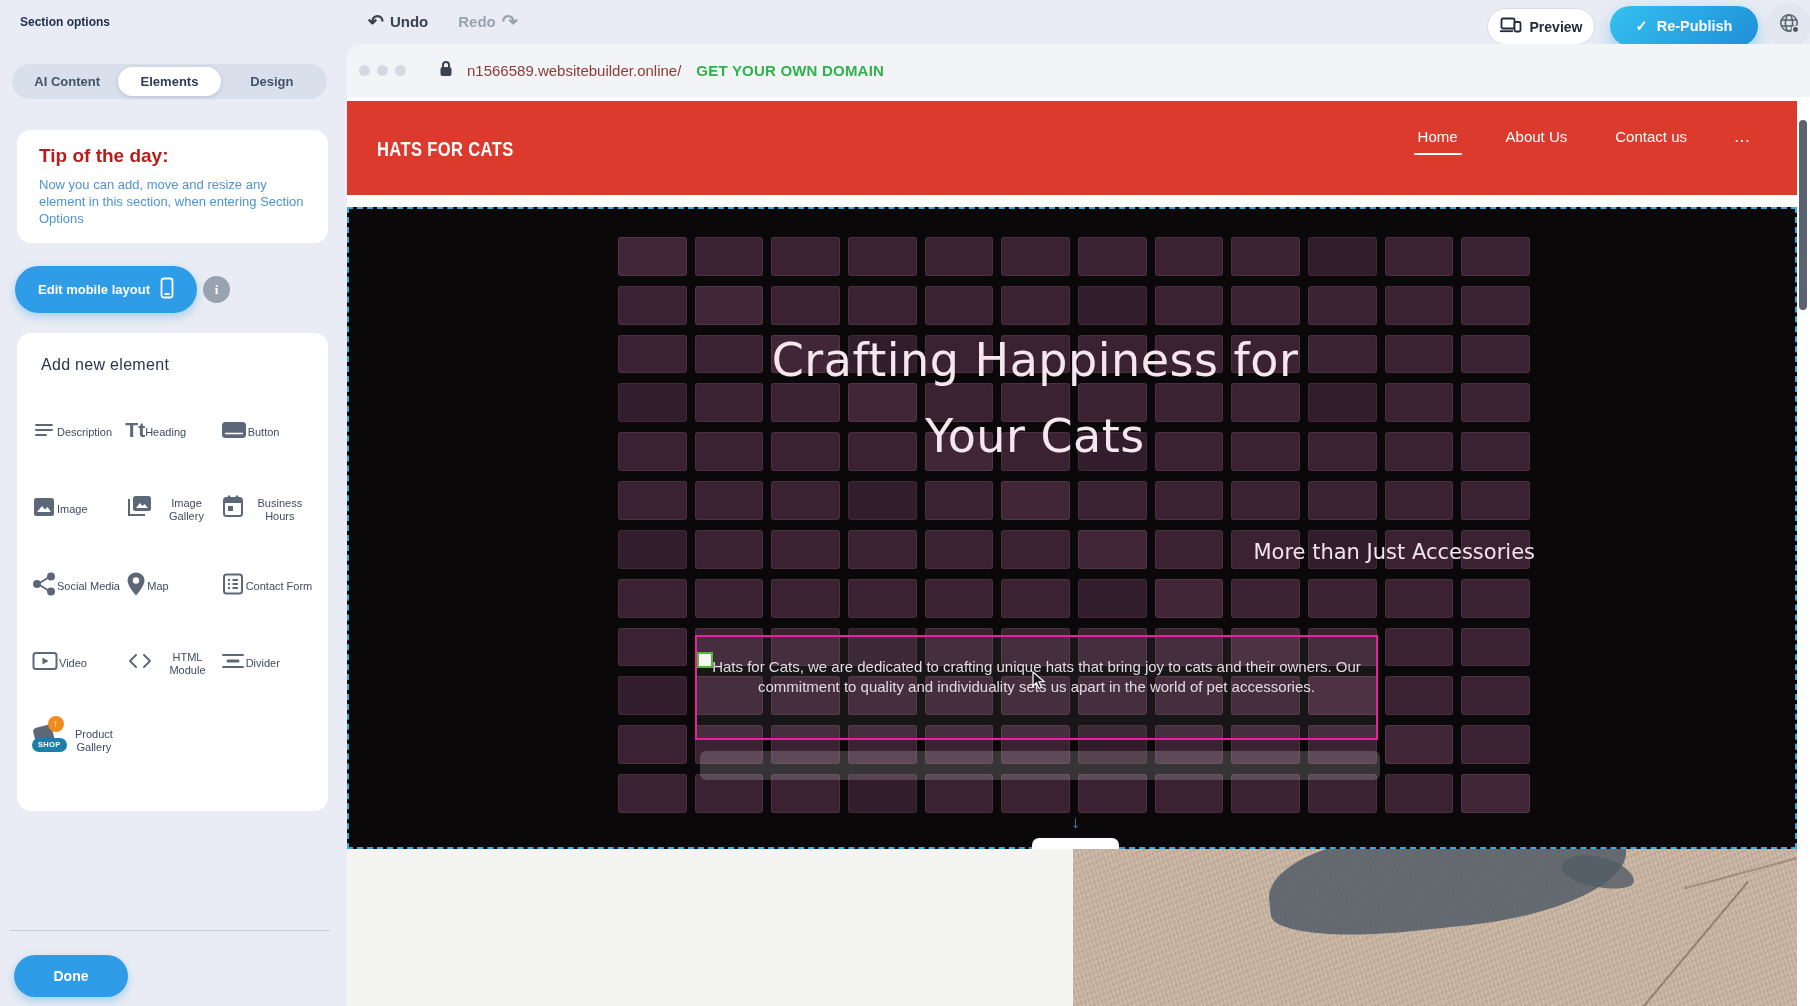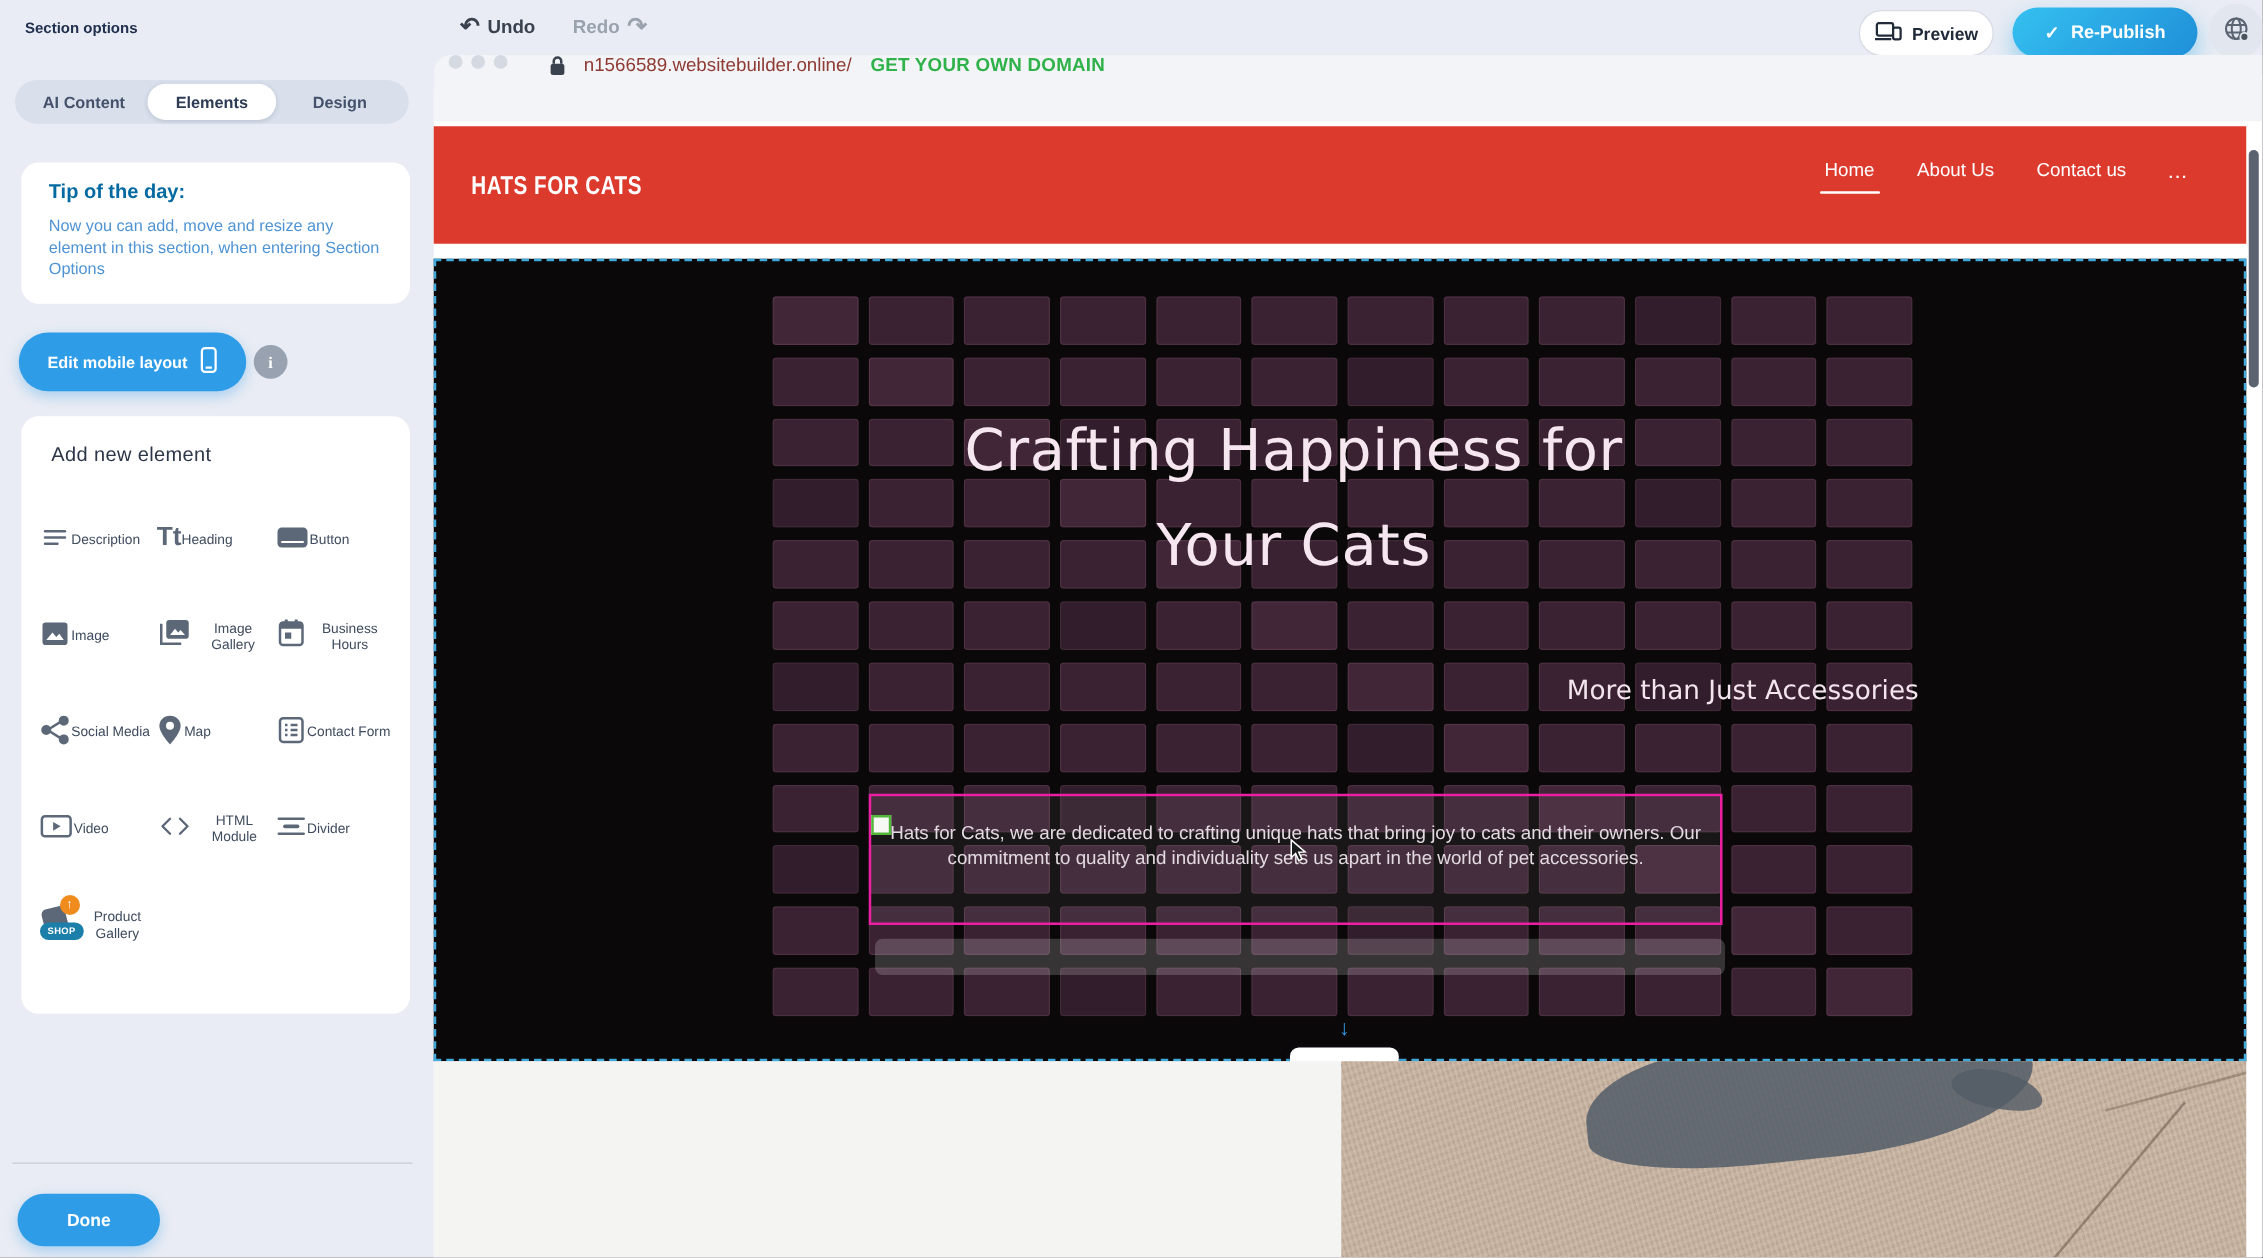--- a/index.html
+++ b/index.html
@@ -20,21 +20,21 @@
     font-size:14.5px;font-weight:bold;color:#fff;box-shadow:0 8px 18px rgba(45,170,230,.45);cursor:pointer;}
   .globe-btn{left:1767px;top:3px;width:44px;height:44px;border-radius:50%;background:#e2e6ee;
     display:flex;align-items:center;justify-content:center;cursor:pointer;}
 
   
   .tabsbar{left:12px;top:64px;width:315px;height:35px;background:#d9dfeb;border-radius:18px;
     display:flex;align-items:center;padding:0 4px;box-sizing:border-box;}
   .tab{flex:1;text-align:center;font-size:13px;font-weight:bold;color:#44526b;padding:7px 0;border-radius:15px;cursor:pointer;}
   .tab.active{background:#fff;box-shadow:0 1px 4px rgba(40,60,90,.18);color:#2d3b55;}
   .tip-card{left:17px;top:130px;width:311px;height:113px;background:#fff;border-radius:14px;box-sizing:border-box;padding:15px 22px;}
-  .tip-title{font-size:16px;font-weight:bold;color:#0369a1;margin-bottom:9px;}
+  .tip-title{font-size:19px;font-weight:bold;color:#b91c1c;margin-bottom:9px;}
   .tip-body{font-size:13px;line-height:17px;color:#4e93d3;}
   .edit-mobile{left:15px;top:266px;width:182px;height:47px;border-radius:24px;background:#2f9ce8;
     display:flex;align-items:center;justify-content:center;gap:10px;color:#fff;font-size:13px;font-weight:bold;cursor:pointer;
     box-shadow:0 4px 10px rgba(47,156,232,.35);}
   .info-dot{left:203px;top:276px;width:27px;height:27px;border-radius:50%;background:#98a2b1;color:#fff;
     display:flex;align-items:center;justify-content:center;font-size:13px;font-weight:bold;font-family:"Liberation Serif",serif;cursor:pointer;}
   .add-card{left:17px;top:333px;width:311px;height:478px;background:#fff;border-radius:14px;box-sizing:border-box;padding:23px 14px;}
   .add-title{font-size:16px;color:#2c3648;margin:0 0 14px 10px;letter-spacing:.3px;}
   .el-grid{display:grid;grid-template-columns:repeat(3,1fr);grid-auto-rows:77px;}
   .el-cell{display:flex;flex-direction:row;align-items:center;justify-content:flex-start;padding-top:6px;cursor:pointer;}
@@ -48,30 +48,30 @@
   .pg-up{position:absolute;right:-1px;top:-6px;width:16px;height:16px;border-radius:50%;background:#f08b1e;color:#fff;
     font-size:10px;font-weight:bold;display:flex;align-items:center;justify-content:center;}
   .side-divider{left:10px;top:930px;width:320px;height:1px;background:#c5cbd8;}
   .done-btn{left:14px;top:955px;width:114px;height:42px;border-radius:21px;background:#2f9ce8;color:#fff;
     font-size:14px;font-weight:bold;display:flex;align-items:center;justify-content:center;cursor:pointer;
     box-shadow:0 4px 10px rgba(47,156,232,.35);}
 
   
   .bwindow{left:347px;top:60px;width:1463px;height:946px;background:#fff;border-top-left-radius:14px;}
   .chromebar{left:347px;top:44px;width:1463px;height:53px;background:#f2f4f7;border-top-left-radius:14px;
-    display:flex;padding-left:12px;box-sizing:border-box;}
+    display:flex;align-items:center;padding-left:12px;box-sizing:border-box;}
   .dot{width:11px;height:11px;border-radius:50%;background:#d5dae2;margin-right:7px;}
   .url-text{font-size:15px;color:#8f3a33;margin-left:14px;}
   .domain-cta{font-size:15px;font-weight:bold;color:#2fb24a;margin-left:15px;letter-spacing:.2px;cursor:pointer;}
 
   
   .site-header{left:347px;top:101px;width:1450px;height:94px;background:#dd3a2e;}
   .site-logo{position:absolute;left:30px;top:39px;color:#fff;font-size:16.5px;font-weight:bold;letter-spacing:.4px;
     transform:scaleY(1.25);transform-origin:left center;font-family:"Liberation Sans",sans-serif;}
-  .site-nav{position:absolute;right:46px;top:27px;display:flex;align-items:flex-end;gap:34px;color:#fff;font-size:15px;}
+  .site-nav{position:absolute;right:46px;top:27px;display:flex;align-items:flex-end;gap:48px;color:#fff;font-size:15px;}
   .nav-item{position:relative;padding-bottom:10px;cursor:pointer;}
   .nav-item.active:after{content:"";position:absolute;left:-4px;right:-4px;bottom:0;height:2.5px;background:#fff;border-radius:2px;}
   .nav-more{letter-spacing:2px;font-weight:bold;font-size:12px;padding-bottom:10px;cursor:pointer;}
 
   .hero{left:347px;top:207px;width:1450px;height:642px;background:#0b080a;border:2px dashed #3fa9dc;box-sizing:border-box;}
   .tilegrid{left:618px;top:237px;width:912px;height:576px;display:grid;
     grid-template-columns:repeat(12,1fr);grid-template-rows:repeat(12,1fr);column-gap:8px;row-gap:10px;}
   .tile{background:#3a2232;border:1px solid rgba(233,180,210,.10);border-radius:3px;}
   .hero-heading{left:535px;top:322px;width:1000px;text-align:center;color:#f6e6f0;
     font-family:"DejaVu Sans",sans-serif;font-size:46px;line-height:76px;letter-spacing:.5px;}

